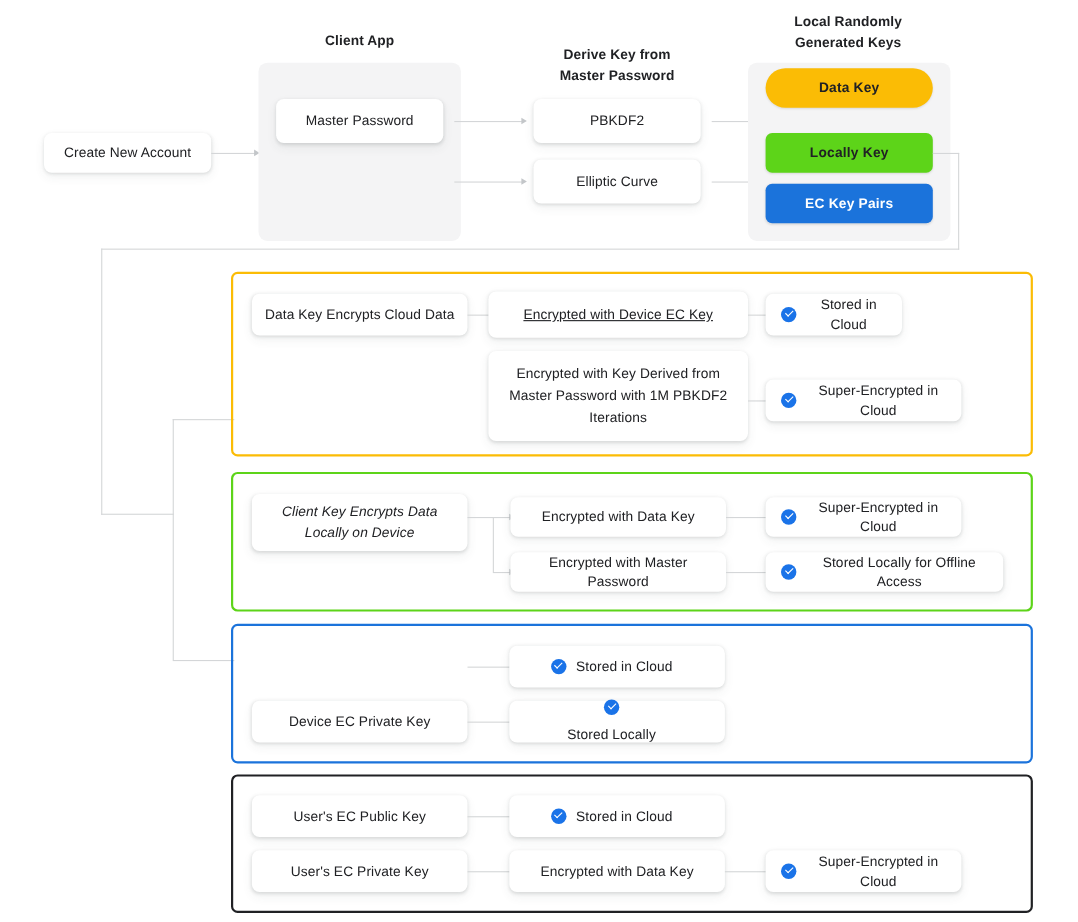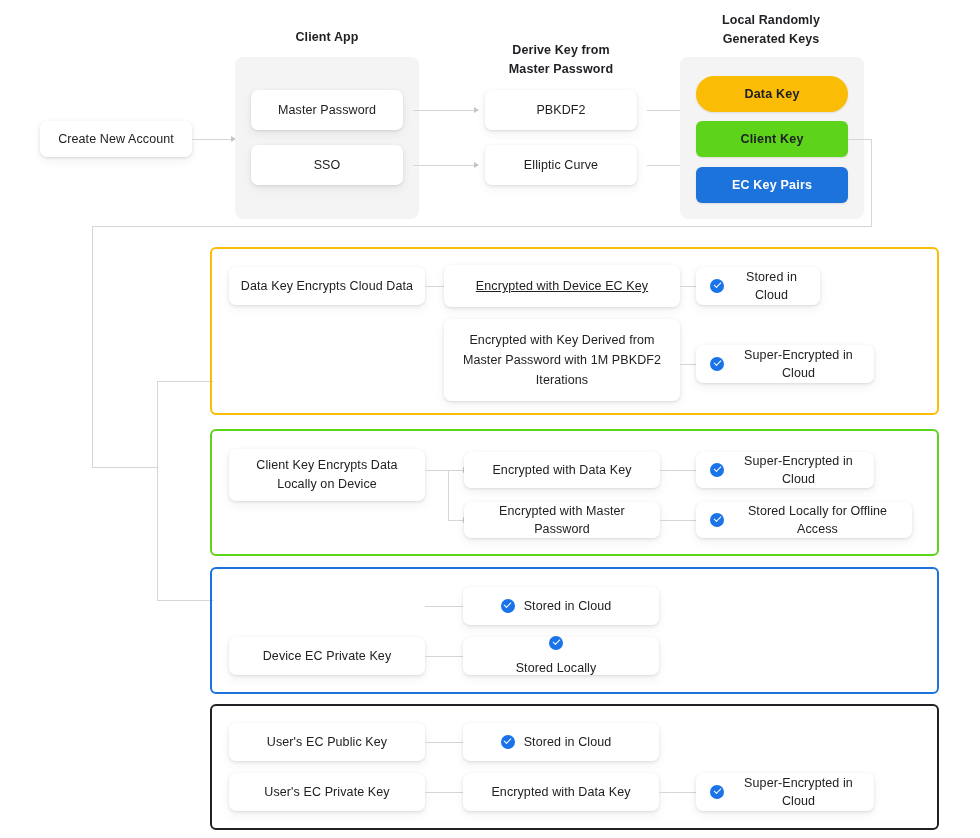--- a/index.html
+++ b/index.html
@@ -132,23 +132,20 @@
   </div>
 
   <div class="hline" style="left:192px; top:139px; width:40px;"></div>
   <div class="arrowhead" style="left:231px; top:135.8px;"></div>
 
   <div class="soft-panel" style="left:235px; top:57px; width:184px; height:162px;"></div>
 
   <div class="card" style="left:251px; top:90px; width:152px; height:40px;">
     <span>Master Password</span>
   </div>
-  <div class="card" style="left:251px; top:145px; width:152px; height:40px;">
-    <span>SSO</span>
-  </div>
 
   <div class="hline" style="left:413px; top:110px; width:62px;"></div>
   <div class="arrowhead" style="left:474px; top:106.8px;"></div>
 
   <div class="hline" style="left:413px; top:165px; width:62px;"></div>
   <div class="arrowhead" style="left:474px; top:161.8px;"></div>
 
   <div class="card" style="left:485px; top:90px; width:152px; height:40px;">
     <span>PBKDF2</span>
   </div>
@@ -157,25 +154,25 @@
   </div>
 
   <div class="hline" style="left:647px; top:110px; width:38px;"></div>
   <div class="arrowhead" style="left:684px; top:106.8px;"></div>
 
   <div class="hline" style="left:647px; top:165px; width:38px;"></div>
   <div class="arrowhead" style="left:684px; top:161.8px;"></div>
 
   <div class="soft-panel" style="left:680px; top:57px; width:184px; height:162px;"></div>
 
-  <div class="keychip" style="left:696px; top:76px; width:152px; height:36px; background:#FBBC05; color:#202124;border-radius:18px;">
+  <div class="keychip" style="left:696px; top:62px; width:152px; height:36px; background:#FBBC05; color:#202124;border-radius:18px;">
     <span>Data Key</span>
   </div>
   <div class="keychip" style="left:696px; top:121px; width:152px; height:36px; background:#5DD419; color:#202124;">
-    <span>Client  Key</span>
+    <span>Locally  Key</span>
   </div>
   <div class="keychip" style="left:696px; top:167px; width:152px; height:36px; background:#1B73DB; color:#FFFFFF;">
     <span>EC Key Pairs</span>
   </div>
 
   <div class="hline" style="left:848px; top:139px; width:24px;"></div>
   <div class="vline" style="left:871px; top:139px; height:88px;"></div>
 
   <div class="hline" style="left:92px; top:226px; width:780px;"></div>
 
@@ -214,21 +211,21 @@
   <div class="hline" style="left:680px; top:364px; width:34px;"></div>
   <div class="arrowhead" style="left:713px; top:360.8px;"></div>
 
   <div class="card status" style="left:696px; top:345px; width:178px; height:38px;">
     <span class="chk"></span>
     <span>Super-Encrypted in Cloud</span>
   </div>
 
   <div class="outline" style="left:210px; top:429px; width:729px; height:127px; border-color:#5DD419;"></div>
 
-  <div class="card" style="left:229px; top:449px; width:196px; height:52px; line-height:19px;">
+  <div class="card" style="left:229px; top:449px; width:196px; height:52px; line-height:19px;font-style:italic;">
     <span>Client Key Encrypts Data Locally on Device</span>
   </div>
 
   <div class="hline" style="left:425px; top:470px; width:24px;"></div>
   <div class="vline" style="left:448px; top:470px; height:50px;"></div>
   <div class="hline" style="left:448px; top:470px; width:16px;"></div>
   <div class="arrowhead" style="left:463px; top:466.8px;"></div>
   <div class="hline" style="left:448px; top:520px; width:16px;"></div>
   <div class="arrowhead" style="left:463px; top:516.8px;"></div>
 

